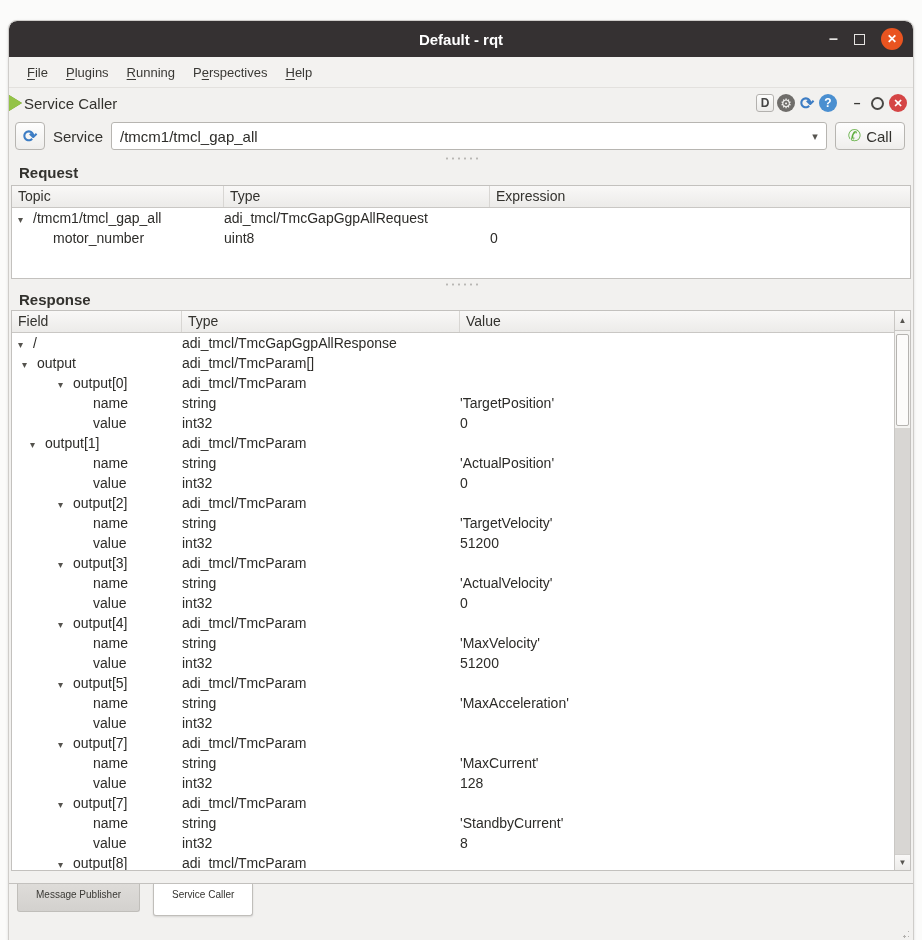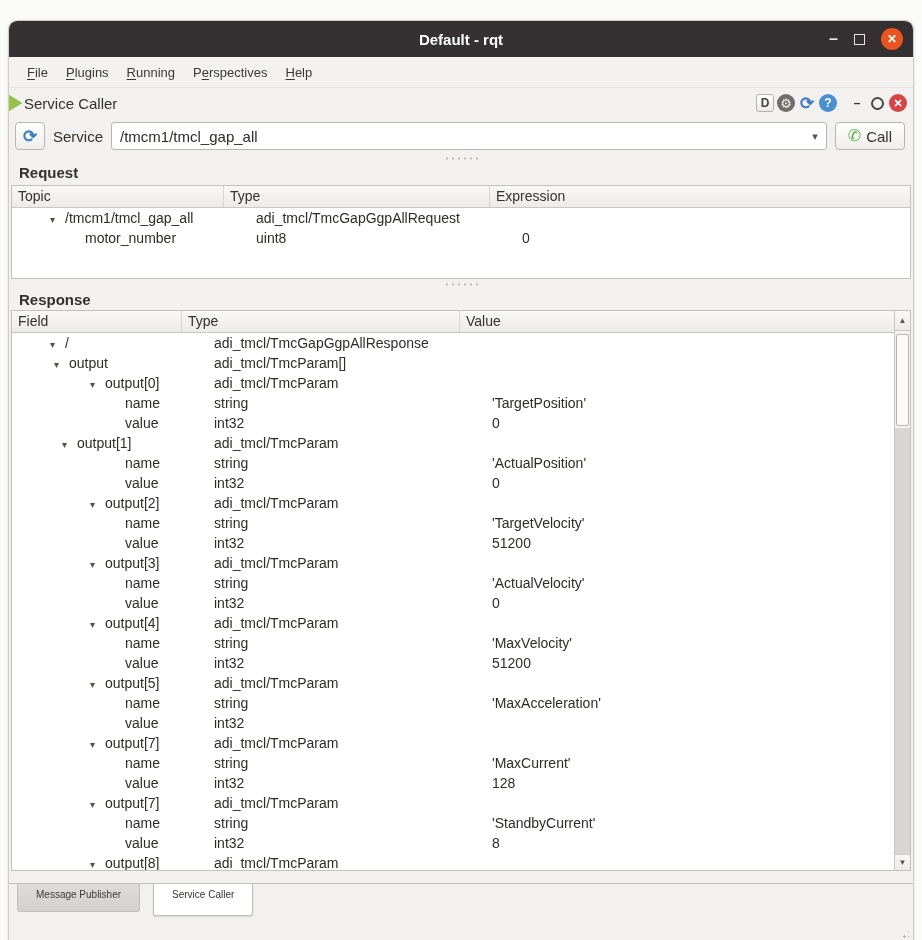--- a/index.html
+++ b/index.html
@@ -75,21 +75,21 @@
   .grip { width:34px; height:3px; background-image:radial-gradient(circle, #b9b7b4 1px, transparent 1.2px); background-size:6px 3px; }
 
   .section-label { font-size:15px; color:#33322e; padding:2px 0 4px 10px;font-weight:bold; }
 
   
   .tree-table { margin:0 2px; border:1px solid #c3c1be; background:#fff; position:relative; overflow:hidden; }
   .tt-header { display:flex; height:22px; background:linear-gradient(#f9f8f7,#ecebe9); border-bottom:1px solid #c9c7c4; }
   .tt-header .cell { font-size:14px; color:#33322e; padding:2px 4px 0 6px; border-right:1px solid #d8d6d3; }
   .tt-header .cell:last-child { border-right:none; }
   .tt-body { background:#fff; overflow:hidden; }
-  .tt-row { display:flex; height:20px; align-items:center;margin-left:32px; }
+  .tt-row { display:flex; height:20px; align-items:center; }
   .cell { white-space:nowrap; overflow:hidden; }
   .tt-row .cell { font-size:14px; color:#2d2c29; padding-right:4px; }
   .expander { width:15px; flex:0 0 15px; font-size:10px; color:#55534e; display:inline-block; text-align:left; }
 
   .req .c1 { width:212px; flex:0 0 212px; }
   .req .c2 { width:266px; flex:0 0 266px; }
   .req .c3 { flex:1; }
   .req .tt-body { height:70px; }
 
   .resp .c1 { width:170px; flex:0 0 170px; }

